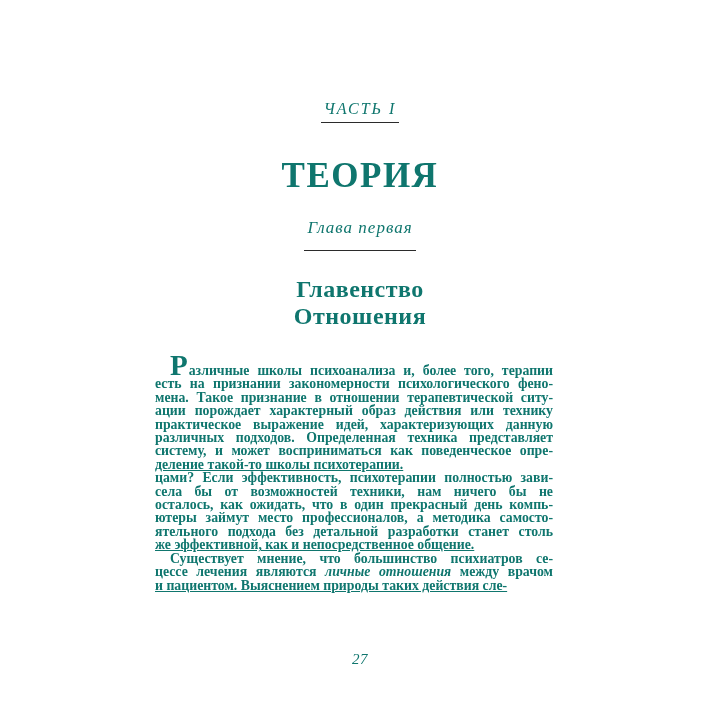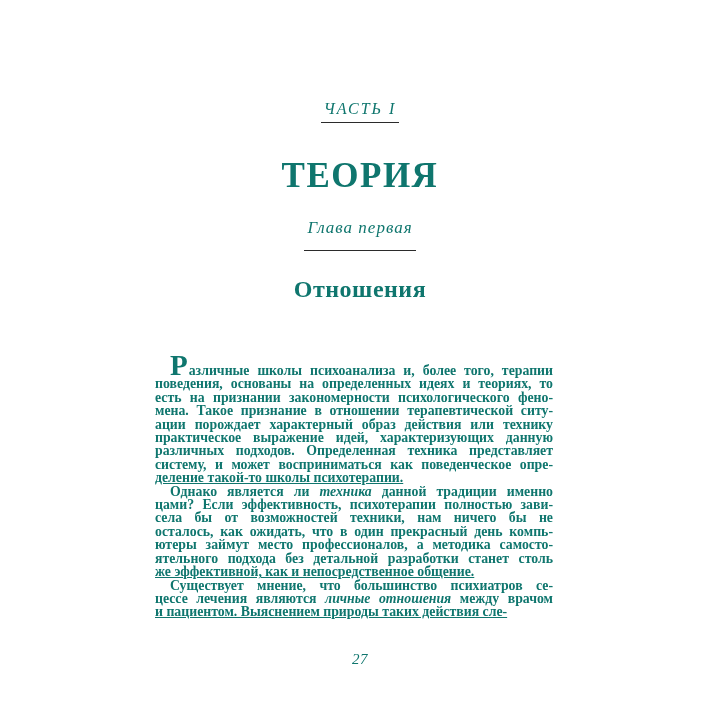--- a/index.html
+++ b/index.html
@@ -64,37 +64,36 @@
     <span class="underlined">ЧАСТЬ I</span>
   </div>
 
   <div class="center-abs book-title">ТЕОРИЯ</div>
 
   <div class="center-abs chapter-label">
     <span class="underlined">Глава первая</span>
   </div>
 
   <div class="center-abs chapter-title">
+    <div>Главенство</div>
     <div>Отношения</div>
   </div>
 
   <div class="body-text">
       <div class="para">
         <div class="line first-indent"><span class="dropcap">Р</span><span>азличные школы психоанализа и, более того, терапии</span></div>
-        <div class="line"><span>поведения, основаны на определенных идеях и теориях, то</span></div>
         <div class="line"><span>есть на признании закономерности психологического фено-</span></div>
         <div class="line"><span>мена. Такое признание в отношении терапевтической ситу-</span></div>
         <div class="line"><span>ации порождает характерный образ действия или технику</span></div>
         <div class="line"><span>практическое выражение идей, характеризующих данную</span></div>
         <div class="line"><span>различных подходов. Определенная техника представляет</span></div>
         <div class="line"><span>систему, и может восприниматься как поведенческое опре-</span></div>
         <div class="line last"><span>деление такой-то школы психотерапии.</span></div>
       </div>
       <div class="para">
-        <div class="line first-indent"><span>Однако является ли </span><span class="it">техника</span><span> данной традиции именно</span></div>
         <div class="line"><span>цами? Если эффективность, психотерапии полностью зави-</span></div>
         <div class="line"><span>села бы от возможностей техники, нам ничего бы не</span></div>
         <div class="line"><span>осталось, как ожидать, что в один прекрасный день компь-</span></div>
         <div class="line"><span>ютеры займут место профессионалов, а методика самосто-</span></div>
         <div class="line"><span>ятельного подхода без детальной разработки станет столь</span></div>
         <div class="line last"><span>же эффективной, как и непосредственное общение.</span></div>
       </div>
       <div class="para">
         <div class="line first-indent"><span>Существует мнение, что большинство психиатров се-</span></div>
         <div class="line"><span>цессе лечения являются </span><span class="it">личные отношения</span><span> между врачом</span></div>

